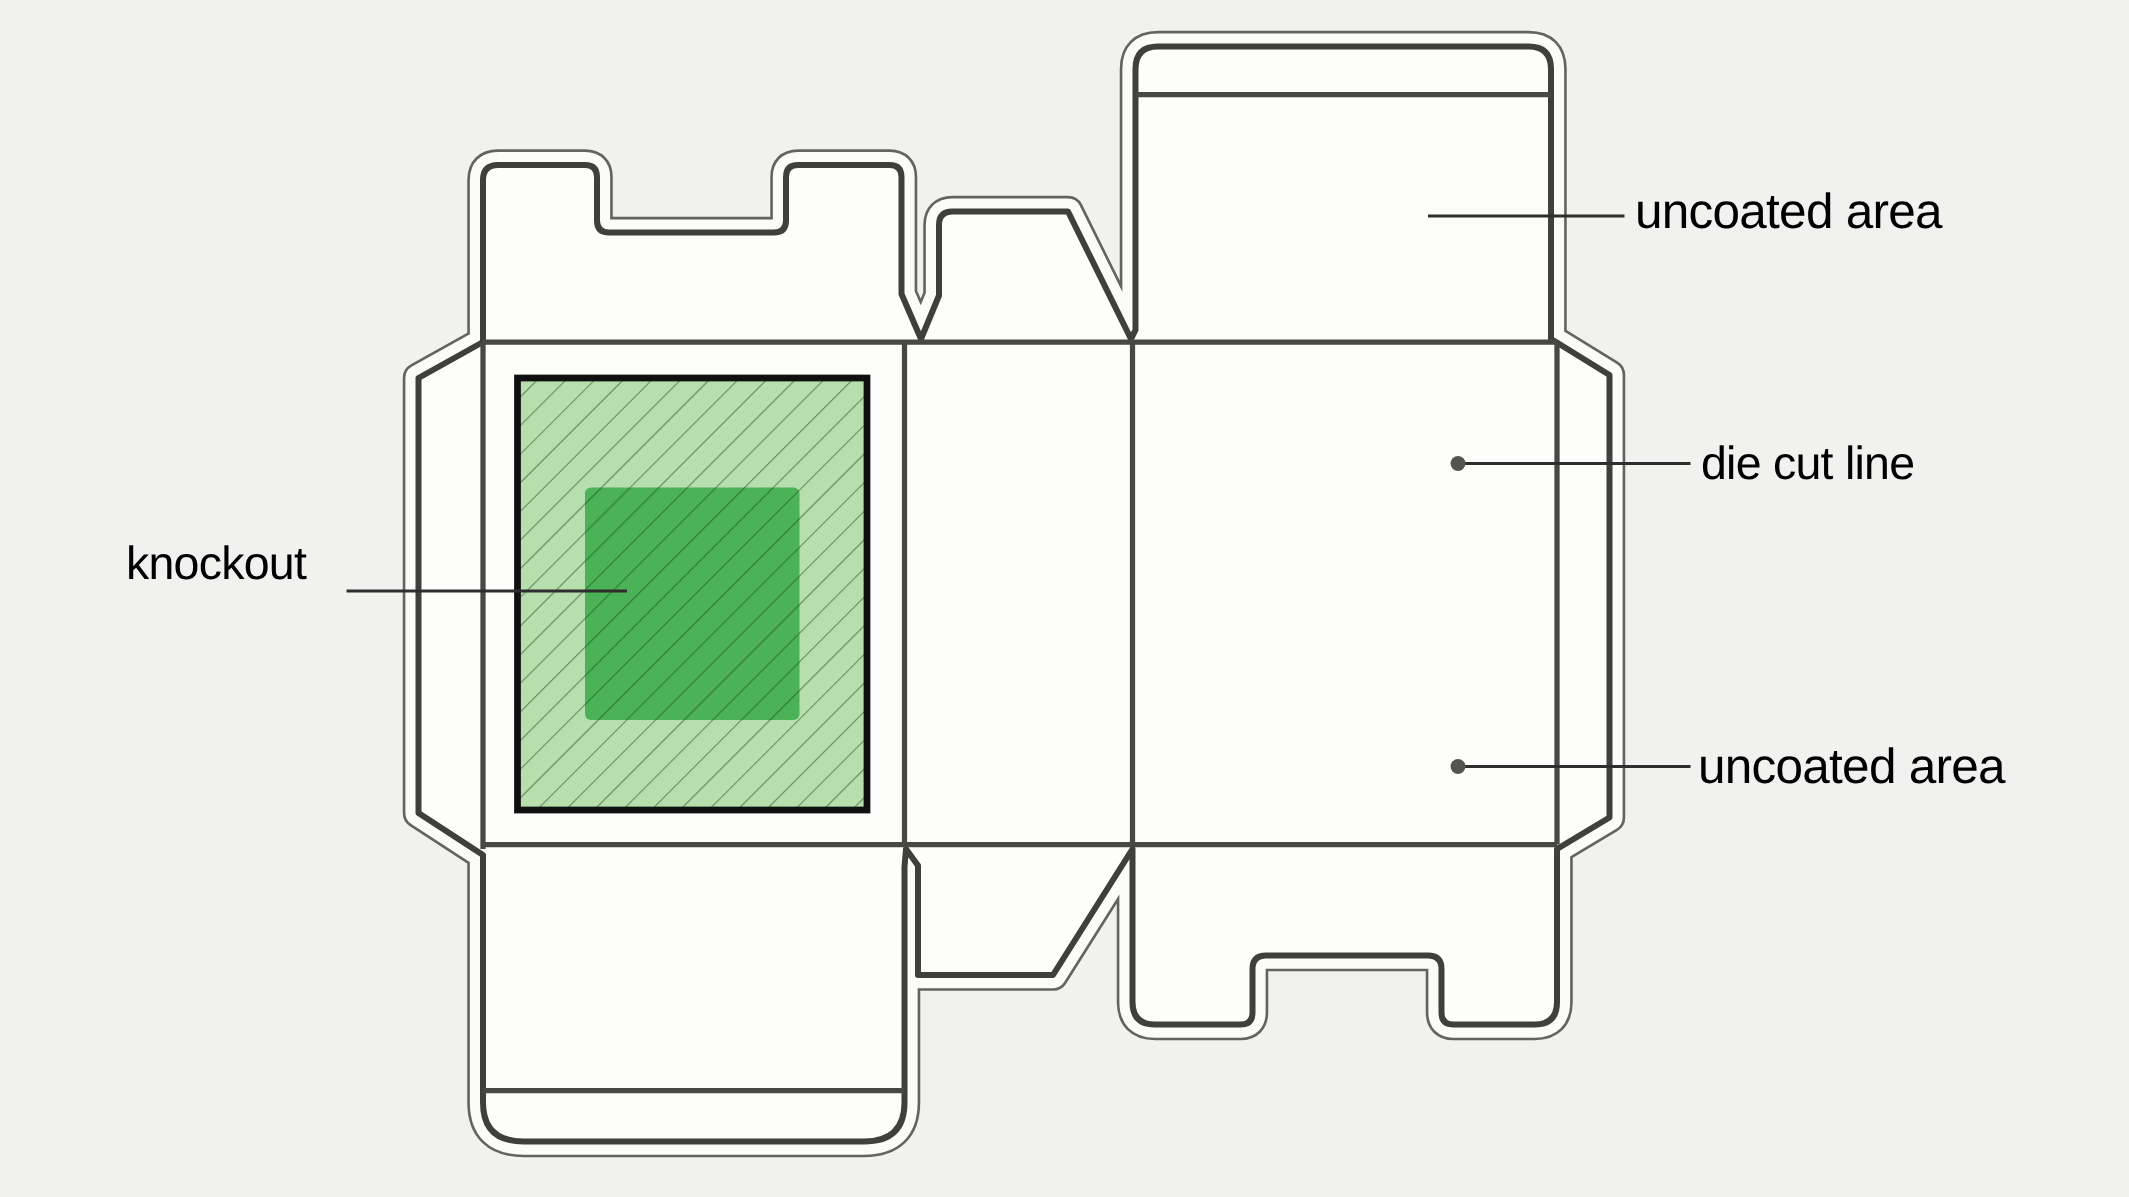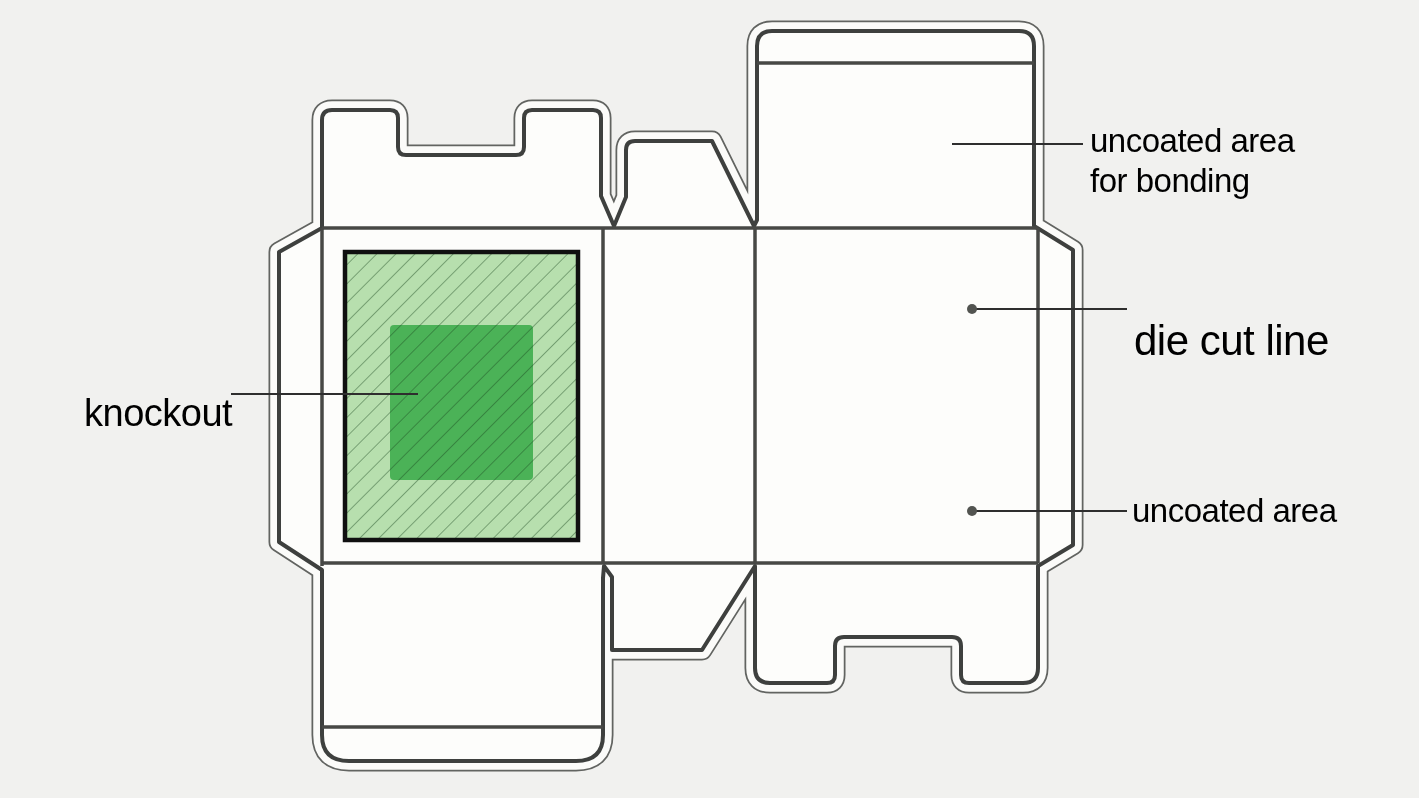--- a/index.html
+++ b/index.html
@@ -57,24 +57,23 @@
       <line x1="952" y1="144" x2="1083" y2="144"></line>
       <line x1="976" y1="309" x2="1127" y2="309"></line>
       <line x1="976" y1="511" x2="1127" y2="511"></line>
     </g>
     <g fill="#53555 3">
       <circle cx="972" cy="309" r="5" fill="#525450"></circle>
       <circle cx="972" cy="511" r="5" fill="#525450"></circle>
     </g>
   </svg>
 
-  <div class="callout" style="left:84px; top:393px; font-size:38px;">knockout</div>
+  <div class="callout" style="left:84px; top:356px; font-size:31px;">knockout</div>
 
   <div class="callout" style="left:1090px; top:121px; font-size:33px;">
     <span class="line">uncoated area</span>
-    <span class="line">for bonding</span>
   </div>
 
-  <div class="callout" style="left:1134px; top:289px; font-size:42px;margin-top:32px;">die cut line</div>
+  <div class="callout" style="left:1134px; top:289px; font-size:31px;">die cut line</div>
 
   <div class="callout" style="left:1132px; top:491px; font-size:33px;">uncoated area</div>
 
 </div>
 
 </body></html>

